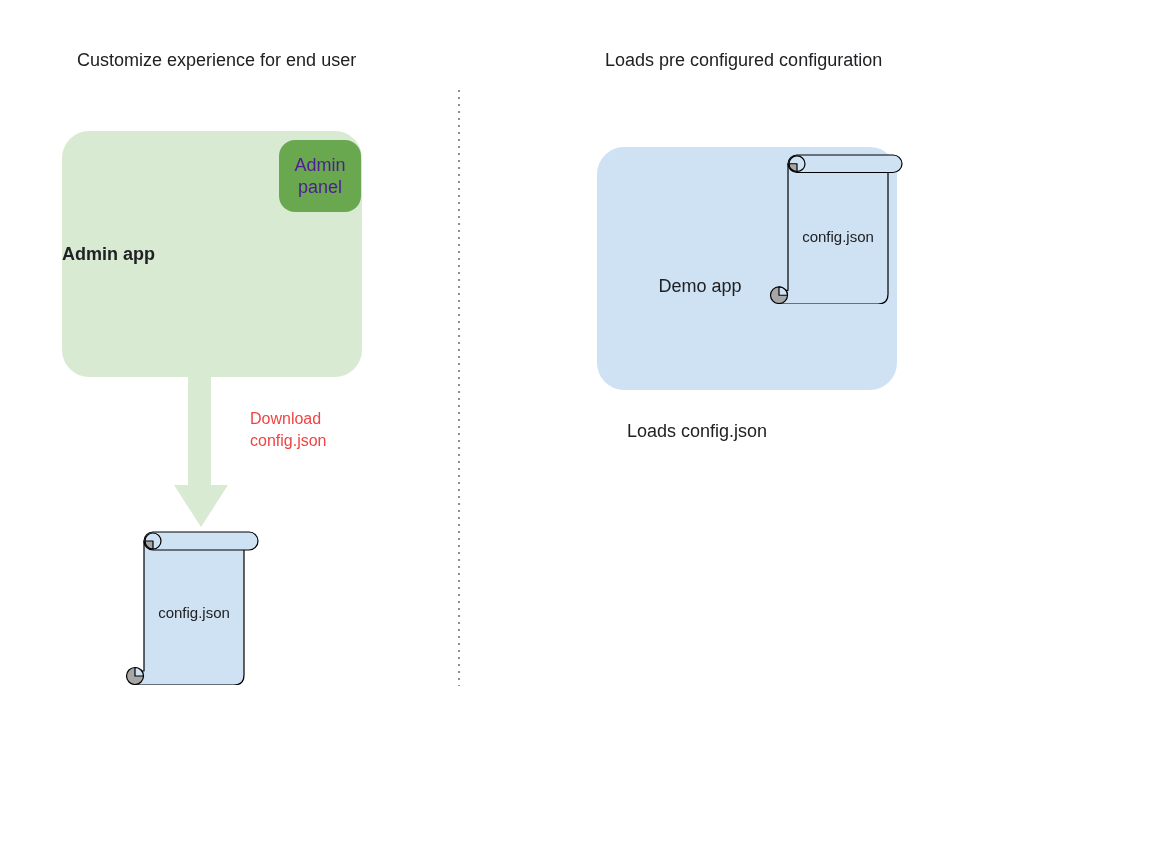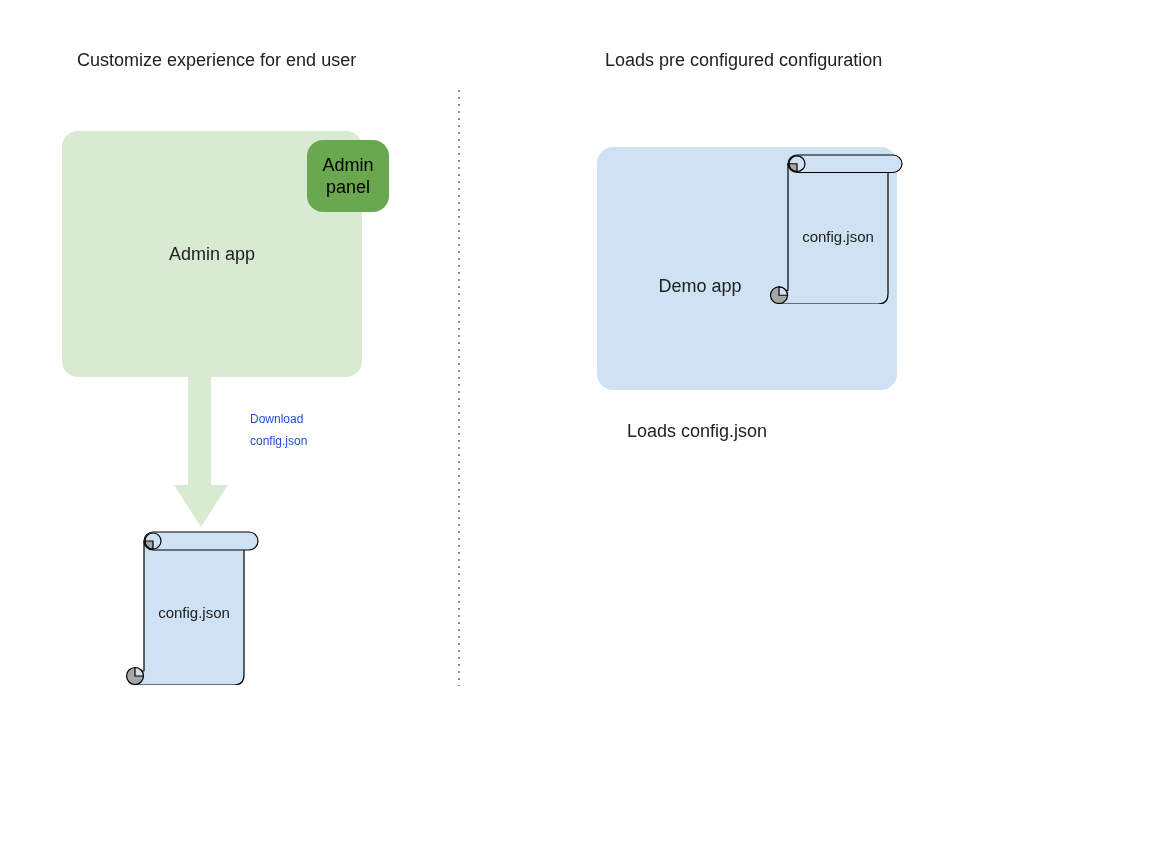--- a/index.html
+++ b/index.html
@@ -19,24 +19,25 @@
   .abs { position: absolute; }
 
   .section-title {
     font-size: 18px;
     line-height: 22px;
     color: #202124;
     white-space: nowrap;
   }
 
   .app-box {
-    border-radius: 16px;
+    border-radius: 27px;
     display: flex;
     align-items: center;
-    justify-content: center;
+    justify-content: flex-start;
+    font-weight: bold;
   }
   .admin-app {
     left: 62px; top: 131px;
     width: 300px; height: 246px;
     background: #d9ead3;
   }
   .demo-app {
     left: 597px; top: 147px;
     width: 300px; height: 243px;
     background: #cfe2f3;
@@ -51,34 +52,33 @@
     left: 279px; top: 140px;
     width: 82px; height: 72px;
     background: #6aa84f;
     border-radius: 16px;
     display: flex;
     align-items: center;
     justify-content: center;
     text-align: center;
     font-size: 18px;
     line-height: 22px;
-    color: #000000;
-    margin-left: 28px;
+    color: #4c1d95;
   }
 
   .down-arrow-svg {
     left: 174px; top: 377px;
     width: 54px; height: 150px;
   }
 
   .download-label {
     left: 250px; top: 408px;
-    font-size: 12px;
+    font-size: 16px;
     line-height: 22px;
-    color: #1d4ed8;
+    color: #ef4444;
   }
 
   .scroll-svg-left {
     left: 125px; top: 531px;
     width: 134px; height: 154px;
   }
   .scroll-svg-right {
     left: 769px; top: 154px;
     width: 134px; height: 150px;
   }

